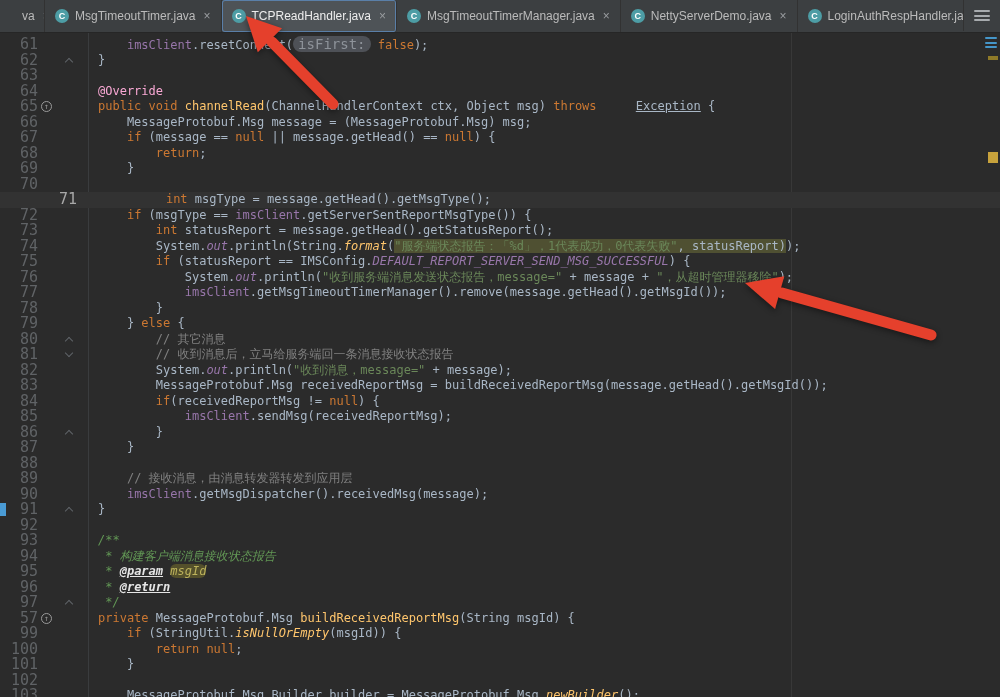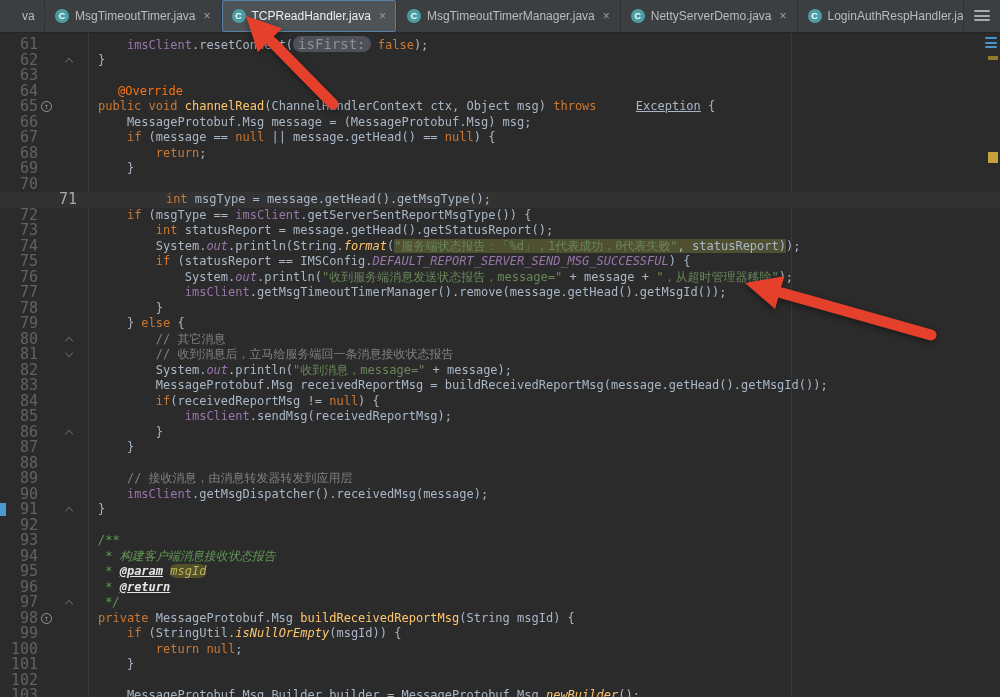--- a/index.html
+++ b/index.html
@@ -42,21 +42,21 @@
   .fold.down { transform:rotate(45deg); top:3px; }
 
   
   .p  { color:#A9B7C6; }
   .k  { color:#CC7832; }
   .s  { color:#6A8759; }
   .c  { color:#808080; }
   .d  { color:#629755; font-style:italic; }
   .dt { color:#e5e5e5; font-style:italic; font-weight:bold; text-decoration:underline; }
   .dp { background:#54502B; color:#BDB35C; font-style:italic;border-radius:6px; }
-  .a  { color:#f97316;margin-left:20px; }
+  .a  { color:#f9a8d4; }
   .m  { color:#FFC66D; }
   .f  { color:#9876AA; }
   .sf { color:#9876AA; font-style:italic; }
   .sm { color:#FFC66D; font-style:italic; }
   .u  { text-decoration:underline;padding-left:32px; }
   .hl { background:#4F5032; }
   .hint { background:#4E5157; color:#8E939A; border-radius:8px; padding:0 5px; font-size:14px; }
 
   
   .widget { position:absolute; right:3px; top:4px; width:12px; height:11px; display:flex; flex-direction:column; justify-content:space-between; cursor:pointer; }
@@ -349,21 +349,21 @@
         </div>
         <div class="line">
           <span class="ln">97</span>
           <span class="slot-icon"></span>
           <span class="slot-fold">
             <span class="fold up"></span>
           </span>
           <span class="code"><span class="seg d"> */</span></span>
         </div>
         <div class="line">
-          <span class="ln">98</span>
+          <span class="ln">57</span>
           <span class="slot-icon">
             <span class="govr">↑</span>
           </span>
           <span class="slot-fold"></span>
           <span class="code"><span class="seg k">private</span><span class="seg p"> MessageProtobuf.Msg </span><span class="seg m">buildReceivedReportMsg</span><span class="seg p">(String msgId) {</span></span>
         </div>
         <div class="line">
           <span class="ln">99</span>
           <span class="slot-icon"></span>
           <span class="slot-fold"></span>

